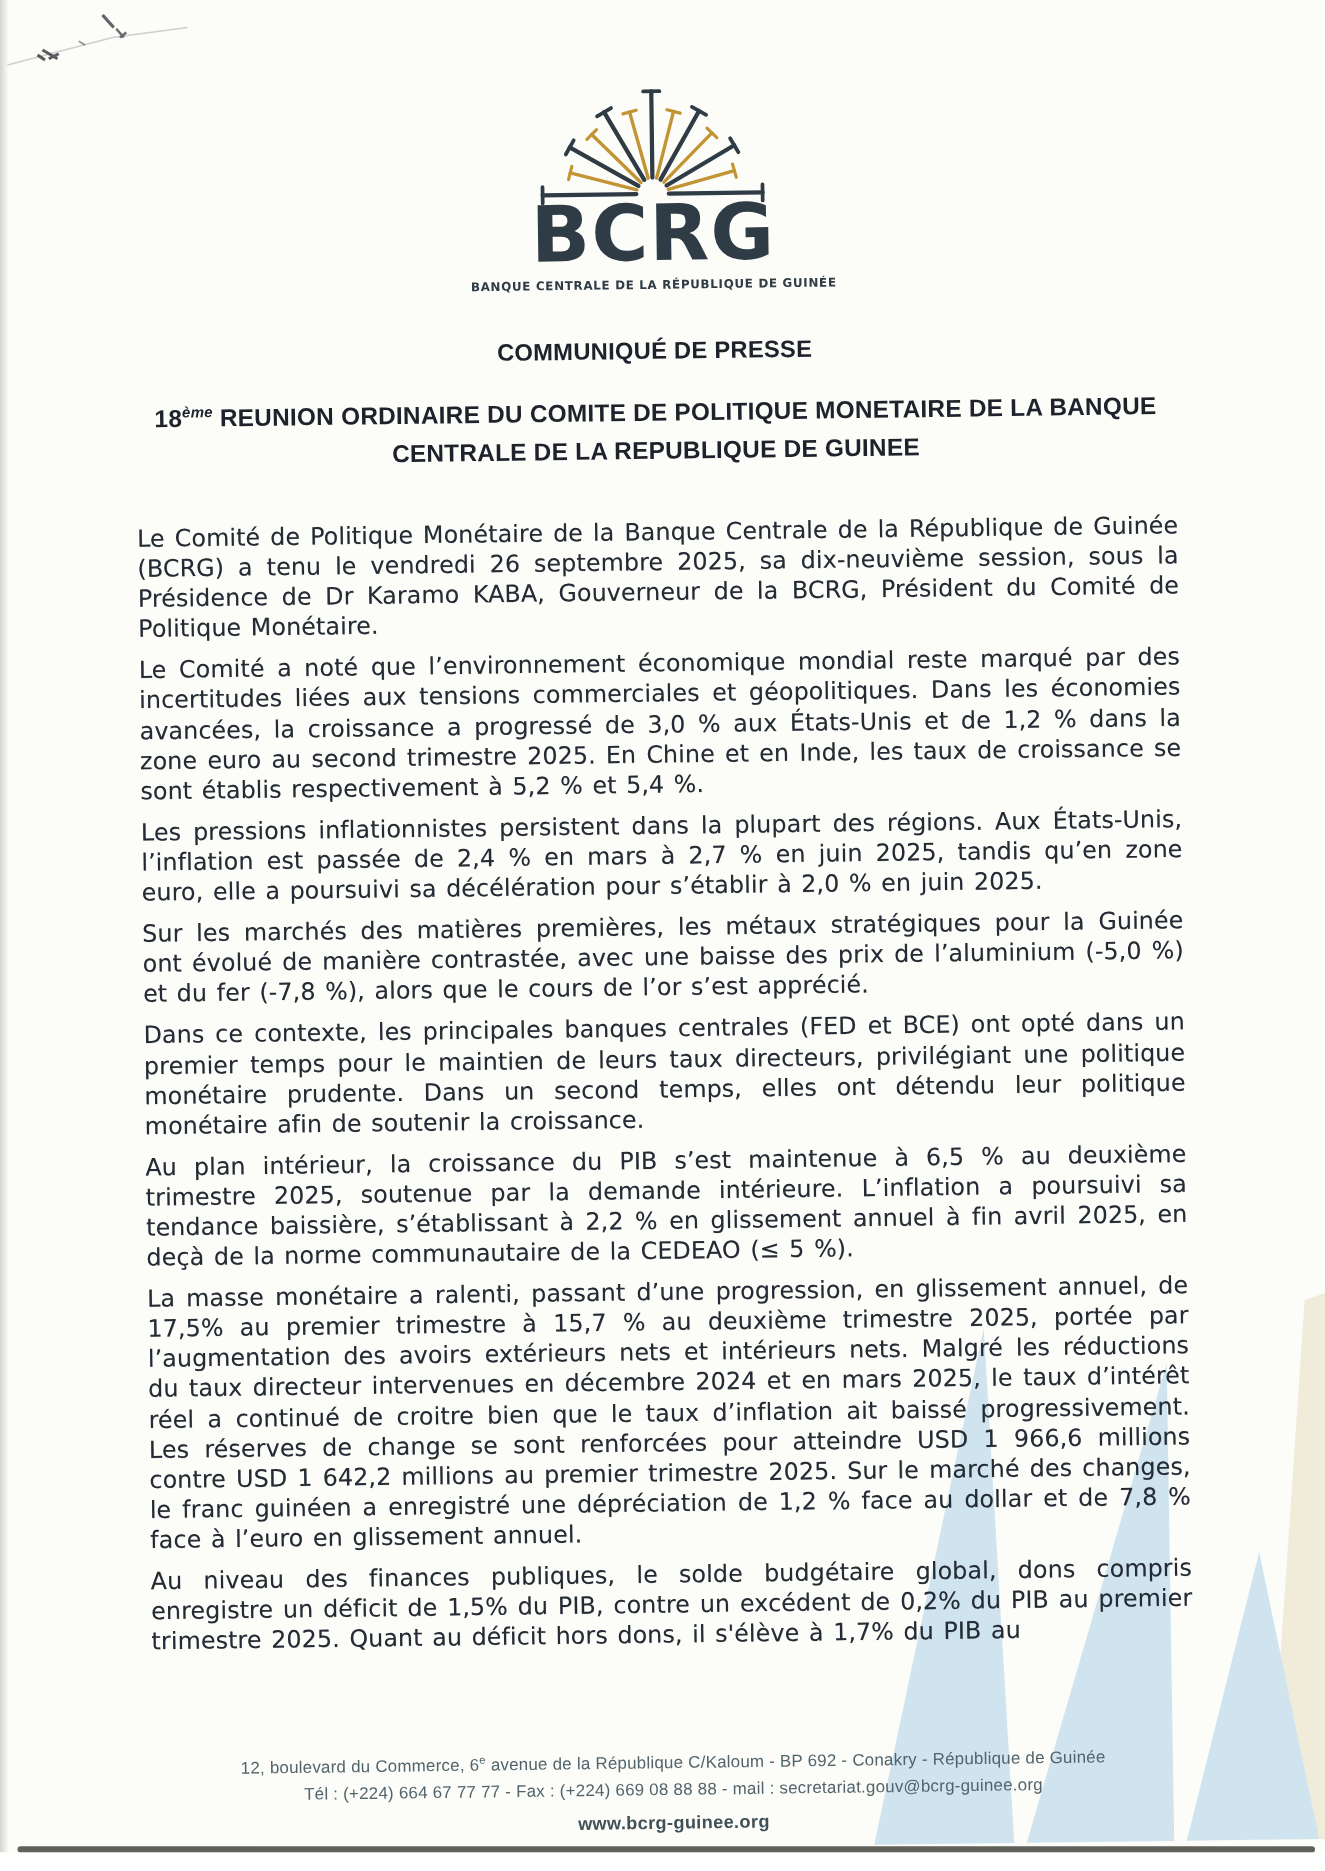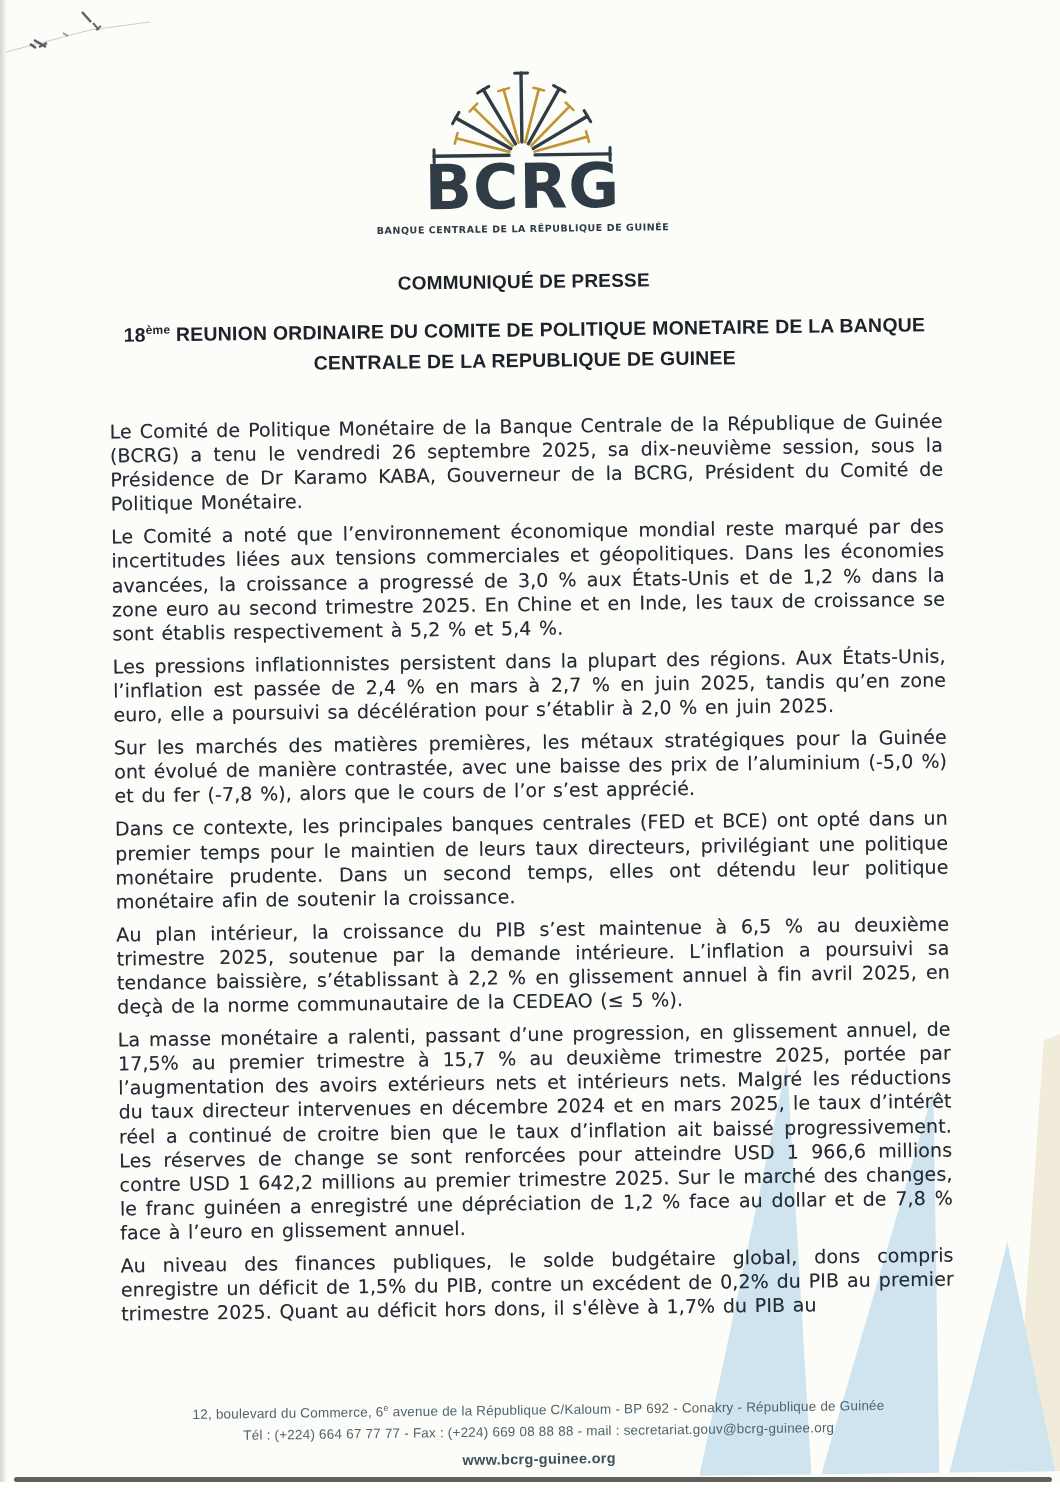--- a/index.html
+++ b/index.html
@@ -38,21 +38,21 @@
   .kicker{
     position:absolute; top:271px; left:0; right:0; text-align:center;
     font-family:"Liberation Sans", sans-serif; font-weight:bold;
     font-size:19px; letter-spacing:0.2px; color:#1d222b;
   }
   .doc-title{
     position:absolute; top:310px; left:55px; right:55px; text-align:center;
     font-family:"Liberation Sans", sans-serif; font-weight:bold;
     font-size:19.5px; line-height:30px; color:#1d222b; letter-spacing:0.2px;
   }
-  .doc-title sup{font-size:12px;}
+  .doc-title sup{font-size:12px;font-style:italic;}
 
   
   .body-text{
     position:absolute; top:414px; left:114px; width:833px;
     font-size:19px; line-height:24.1px; text-align:justify;
     color:var(--ink); letter-spacing:0.1px; word-spacing:1.5px;
     text-shadow:0.2px 0.2px 0.3px rgba(36,43,52,0.35);
   }
   .body-text p{margin:0 0 9px 0;}
 

